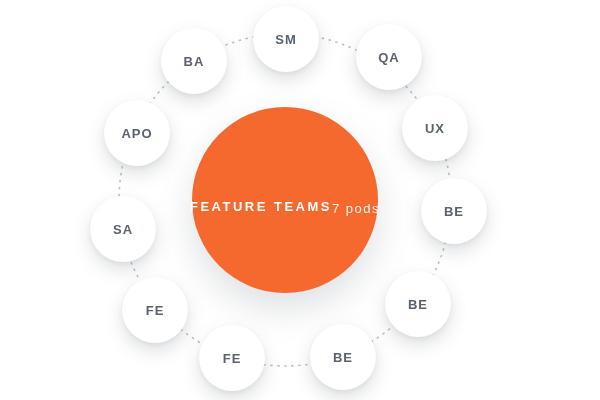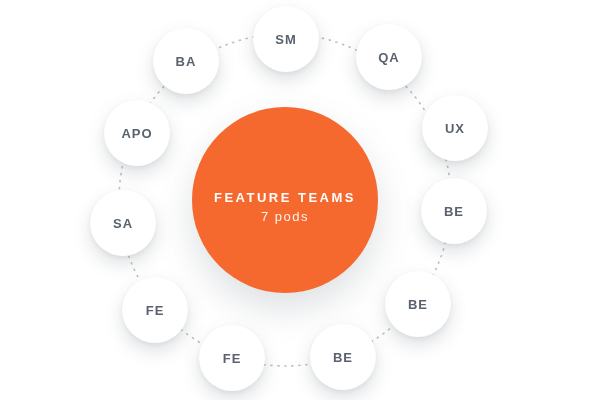--- a/index.html
+++ b/index.html
@@ -35,21 +35,21 @@
     display: flex;
     flex-direction: column;
     align-items: center;
     justify-content: center;
     z-index: 1;
     text-align: center;
   }
   .center-inner {
     margin-top: 14px;
     display: flex;
-    flex-direction: column;
+    flex-direction: row;
     align-items: center;
   }
   .center-eyebrow {
     color: #ffffff;
     font-size: 13px;
     font-weight: 700;
     letter-spacing: 2.5px;
     line-height: 16px;
     white-space: nowrap;
   }
@@ -106,42 +106,42 @@
     </div>
   </div>
 
   <div id="nodes">
       <div class="node" style="left: 253px; top: 6px;">
         <span class="node-label">SM</span>
       </div>
       <div class="node" style="left: 356px; top: 24px;">
         <span class="node-label">QA</span>
       </div>
-      <div class="node" style="left: 422px; top: 95px;">
+      <div class="node" style="left: 402px; top: 95px;">
         <span class="node-label">UX</span>
       </div>
       <div class="node" style="left: 421px; top: 178px;">
         <span class="node-label">BE</span>
       </div>
       <div class="node" style="left: 385px; top: 271px;">
         <span class="node-label">BE</span>
       </div>
       <div class="node" style="left: 310px; top: 324px;">
         <span class="node-label">BE</span>
       </div>
       <div class="node" style="left: 199px; top: 325px;">
         <span class="node-label">FE</span>
       </div>
       <div class="node" style="left: 122px; top: 277px;">
         <span class="node-label">FE</span>
       </div>
-      <div class="node" style="left: 90px; top: 190px;">
+      <div class="node" style="left: 90px; top: 196px;">
         <span class="node-label">SA</span>
       </div>
       <div class="node" style="left: 104px; top: 100px; align-items: center;">
         <span class="node-label">APO</span>
       </div>
-      <div class="node" style="left: 153px; top: 28px; align-items: center;">
+      <div class="node" style="left: 161px; top: 28px; align-items: center;">
         <span class="node-label">BA</span>
       </div>
     </div>
 
 </div>
 
 </body></html>

